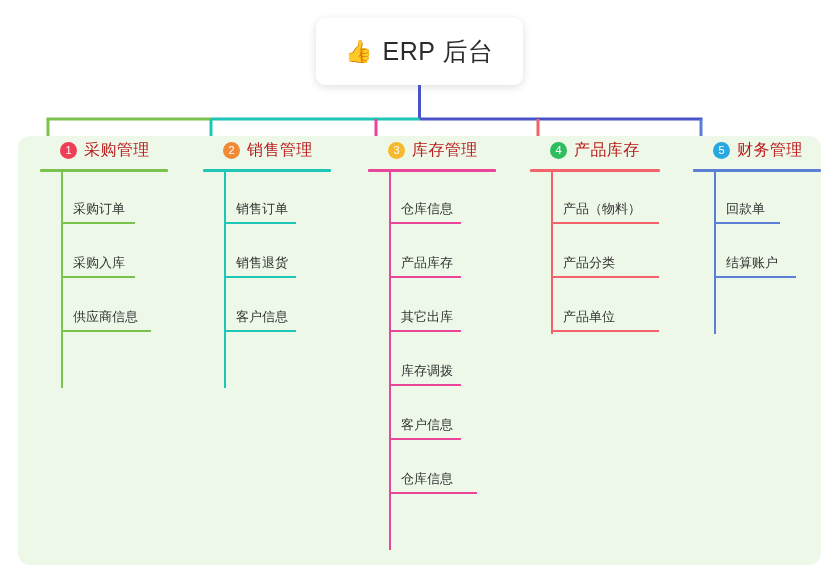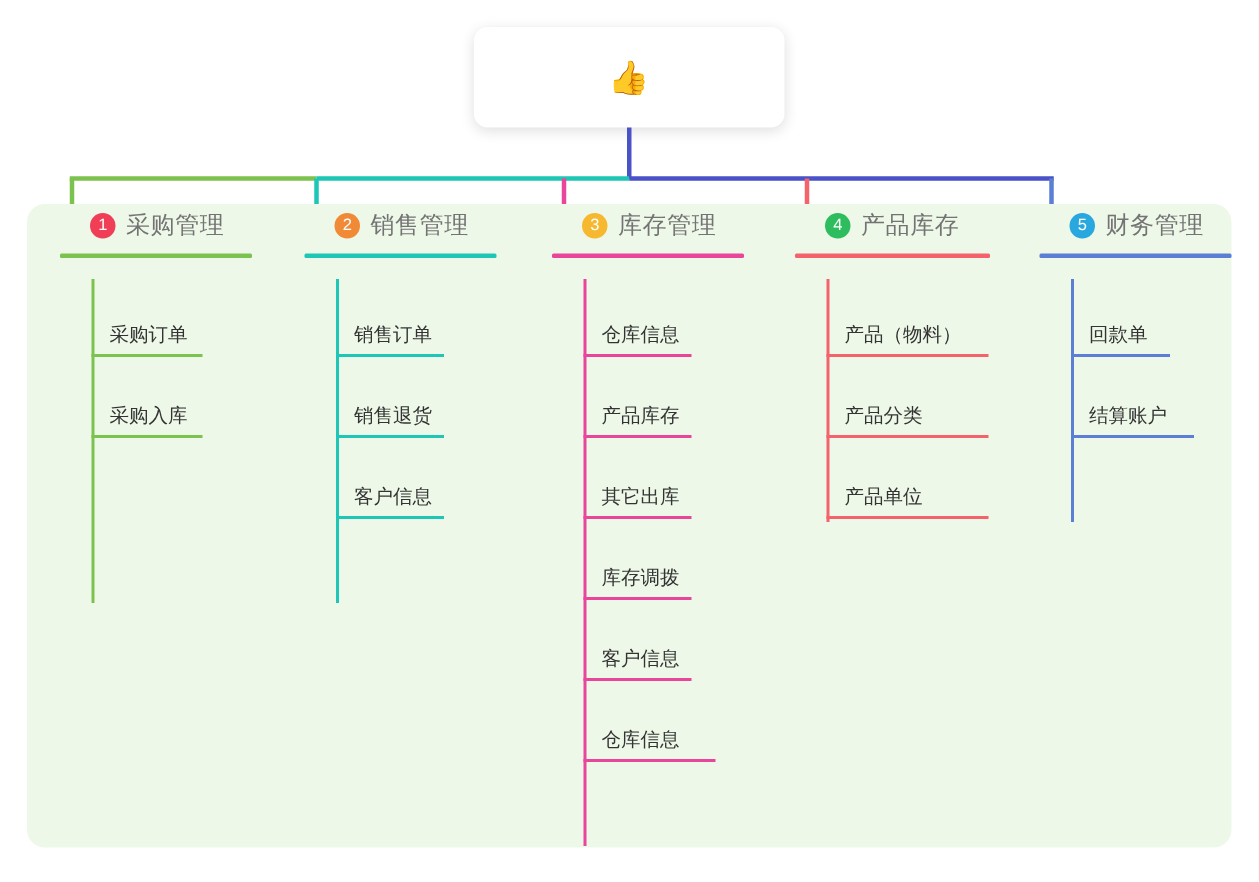--- a/index.html
+++ b/index.html
@@ -86,33 +86,33 @@
     border-radius: 50%;
     color: #ffffff;
     font-size: 11px;
     line-height: 17px;
     text-align: center;
     font-weight: 500;
     flex: 0 0 auto;
   }
   .col-title {
     font-size: 16px;
-    color: #737373;
+    color: #b91c1c;
     letter-spacing: 0.4px;
   }
   .col-rule {
     height: 3px;
     border-radius: 1px;
     margin-top: 5px;
   }
 
   
   .leaf-list {
     position: relative;
-    margin-top: 14px;
+    margin-top: 0;
   }
   .spine {
     position: absolute;
     left: 21px;
     top: 0;
     width: 2px;
   }
   .leaf {
     position: relative;
     height: 54px;
@@ -132,20 +132,21 @@
     bottom: 2px;
     height: 2px;
   }
 </style>
 </head>
 <body>
 
 <div id="root-node">
   <span class="root-label">
     <span class="thumb-icon">👍</span>
+    <span>ERP 后台</span>
   </span>
 </div>
 
 <svg id="connectors" viewBox="0 0 839 588" xmlns="http://www.w3.org/2000/svg">
     <line x1="419.5" y1="85" x2="419.5" y2="119" stroke="#4a52c8" stroke-width="3"></line>
     <line x1="46.5" y1="119" x2="211" y2="119" stroke="#7cc24e" stroke-width="3"></line>
     <line x1="211" y1="119" x2="419.5" y2="119" stroke="#1ec6b6" stroke-width="3"></line>
     <line x1="419.5" y1="119" x2="702.5" y2="119" stroke="#4a52c8" stroke-width="3"></line>
     <line x1="48" y1="119" x2="48" y2="155" stroke="#7cc24e" stroke-width="3"></line>
     <line x1="211" y1="119" x2="211" y2="155" stroke="#1ec6b6" stroke-width="3"></line>
@@ -164,20 +165,24 @@
       <div class="leaf-list">
         <div class="spine" style="background: rgb(124, 194, 78); height: 216px;"></div>
         <div class="leaf">
           <span class="leaf-text">采购订单</span>
           <div class="leaf-rule" style="background: rgb(124, 194, 78); width: 74px;"></div>
         </div>
         <div class="leaf">
           <span class="leaf-text">采购入库</span>
           <div class="leaf-rule" style="background: rgb(124, 194, 78); width: 74px;"></div>
         </div>
+        <div class="leaf">
+          <span class="leaf-text">供应商信息</span>
+          <div class="leaf-rule" style="background: rgb(124, 194, 78); width: 90px;"></div>
+        </div>
       </div>
     </div>
     <div class="column" style="left: 185px;">
       <div class="col-header">
         <span class="badge" style="background: rgb(240, 138, 54);">2</span>
         <span class="col-title">销售管理</span>
       </div>
       <div class="col-rule" style="background: rgb(30, 198, 182); width: 128px;"></div>
       <div class="leaf-list">
         <div class="spine" style="background: rgb(30, 198, 182); height: 216px;"></div>

